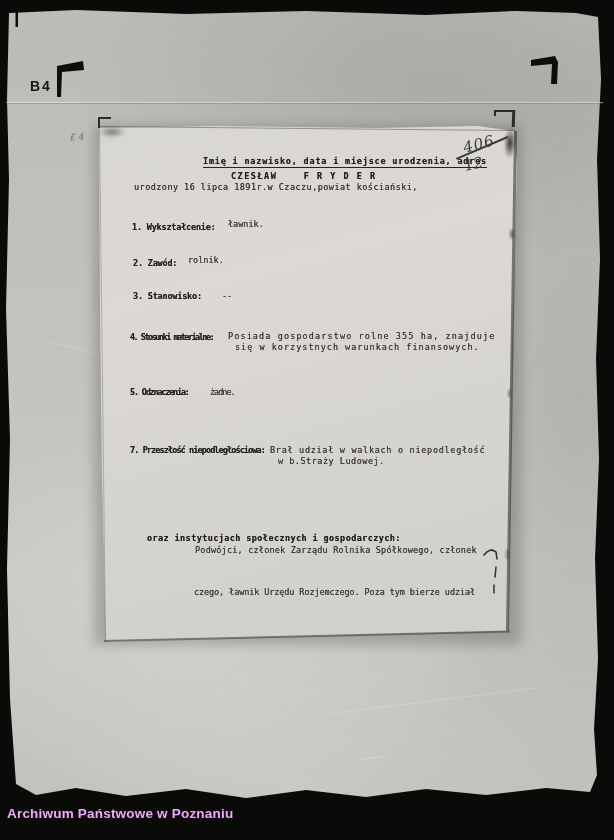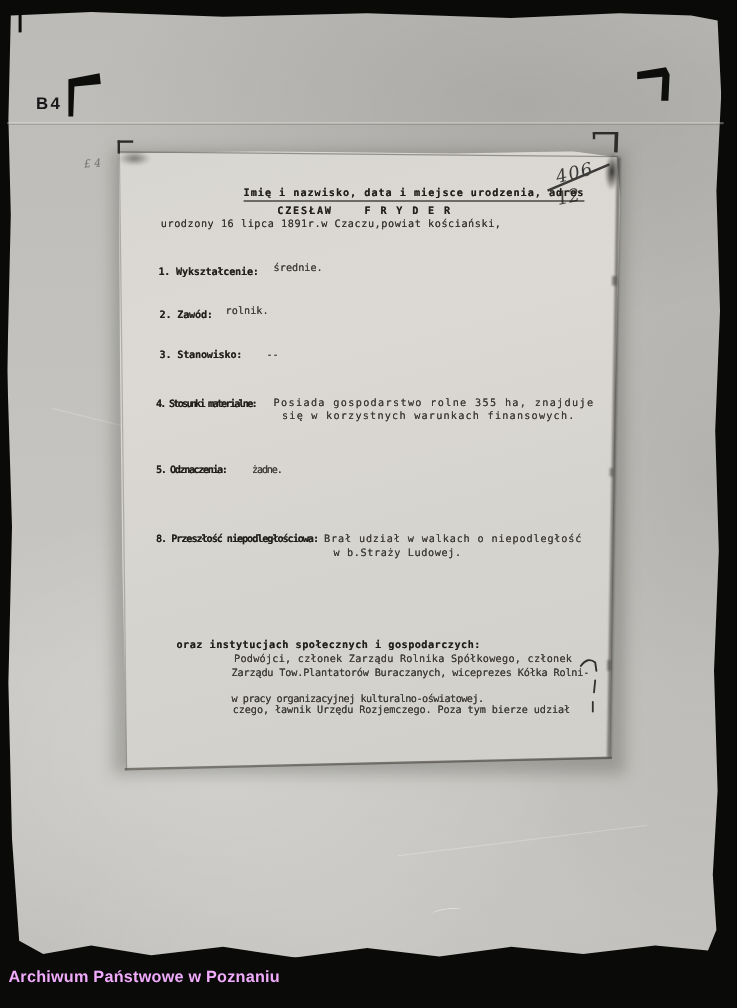--- a/index.html
+++ b/index.html
@@ -81,44 +81,42 @@
   <div class="hand" style="left:70px;top:132px;font-size:9px;transform:rotate(-4deg);color:rgba(45,44,42,.55);">£ 4</div>
   <div class="hand" style="left:463px;top:135px;font-size:15px;letter-spacing:1px;transform:rotate(-14deg);">406</div>
   <div class="scratch" style="left:454px;top:147px;width:56px;height:1.6px;background:#3b3a38;transform:rotate(-23deg);"></div>
   <div class="hand" style="left:464px;top:155px;font-size:15px;transform:rotate(-12deg);color:#424140;">12</div>
 
   <div class="tw tw-b" id="doc-header" style="left:183px;top:156px;letter-spacing:.8px;margin-left:20px;">Imię i nazwisko, data i miejsce urodzenia, adres</div>
   <div class="tw tw-b" style="left:231px;top:171px;letter-spacing:1.5px;">CZESŁAW    F R Y D E R</div>
   <div class="tw" style="left:134px;top:182px;letter-spacing:.45px;">urodzony 16 lipca 1891r.w Czaczu,powiat kościański,</div>
 
   <div class="tw tw-b" style="left:132px;top:222px;letter-spacing:-.2px;">1. Wykształcenie:</div>
-  <div class="tw tw-v" style="left:228px;top:219px;">średnie.</div>
+  <div class="tw tw-v" style="left:228px;top:219px;">ławnik.</div>
 
   <div class="tw tw-b" style="left:133px;top:258px;letter-spacing:-.2px;">2. Zawód:</div>
   <div class="tw tw-v" style="left:188px;top:255px;">rolnik.</div>
 
   <div class="tw tw-b" style="left:133px;top:291px;letter-spacing:-.2px;">3. Stanowisko:</div>
   <div class="tw tw-v" style="left:222px;top:291px;">--</div>
 
   <div class="tw tw-b" style="left:130px;top:332px;letter-spacing:-1.5px;">4. Stosunki materialne:</div>
   <div class="tw tw-v" style="left:228px;top:331px;letter-spacing:1.1px;">Posiada gospodarstwo rolne 355 ha, znajduje</div>
   <div class="tw tw-v" style="left:235px;top:342px;letter-spacing:1px;">się w korzystnych warunkach finansowych.</div>
 
   <div class="tw tw-b" style="left:130px;top:387px;letter-spacing:-1.2px;">5. Odznaczenia:</div>
   <div class="tw tw-v" style="left:210px;top:387px;letter-spacing:-1px;">żadne.</div>
 
-  <div class="tw tw-b" style="left:130px;top:445px;letter-spacing:-.9px;">8. Przeszłość niepodległościowa:</div>
+  <div class="tw tw-b" style="left:130px;top:445px;letter-spacing:-.9px;">7. Przeszłość niepodległościowa:</div>
   <div class="tw tw-v" style="left:270px;top:445px;letter-spacing:.7px;">Brał udział w walkach o niepodległość</div>
   <div class="tw tw-v" style="left:278px;top:456px;letter-spacing:.5px;">w b.Straży Ludowej.</div>
 
   <div class="tw tw-b" style="left:147px;top:533px;letter-spacing:.4px;">oraz instytucjach społecznych i gospodarczych:</div>
   <div class="tw tw-v" style="left:195px;top:545px;letter-spacing:.2px;">Podwójci, członek Zarządu Rolnika Spółkowego, członek</div>
-  <div class="tw tw-v" style="left:193px;top:556px;letter-spacing:-.15px;">Zarządu Tow.Plantatorów Buraczanych, wiceprezes Kółka Rolni-</div>
   <div class="tw tw-v" style="left:194px;top:567px;letter-spacing:-.1px;margin-top:20px;">czego, ławnik Urzędu Rozjemczego. Poza tym bierze udział</div>
-  <div class="tw tw-v" style="left:193px;top:578px;letter-spacing:-.45px;">w pracy organizacyjnej kulturalno-oświatowej.</div>
 
   <svg width="24" height="56" viewBox="0 0 24 56" style="left:482px;top:546px;">
     <path d="M2,9 Q8,1 14,6 L15,13" fill="none" stroke="#30302d" stroke-width="1.6" stroke-linecap="round"></path>
     <path d="M14,21 L13,31" fill="none" stroke="#30302d" stroke-width="1.5" stroke-linecap="round"></path>
     <path d="M12,39 L12,47" fill="none" stroke="#30302d" stroke-width="1.5" stroke-linecap="round"></path>
   </svg>
 
   <div class="wm">Archiwum Państwowe w Poznaniu</div>
 </div>
 

